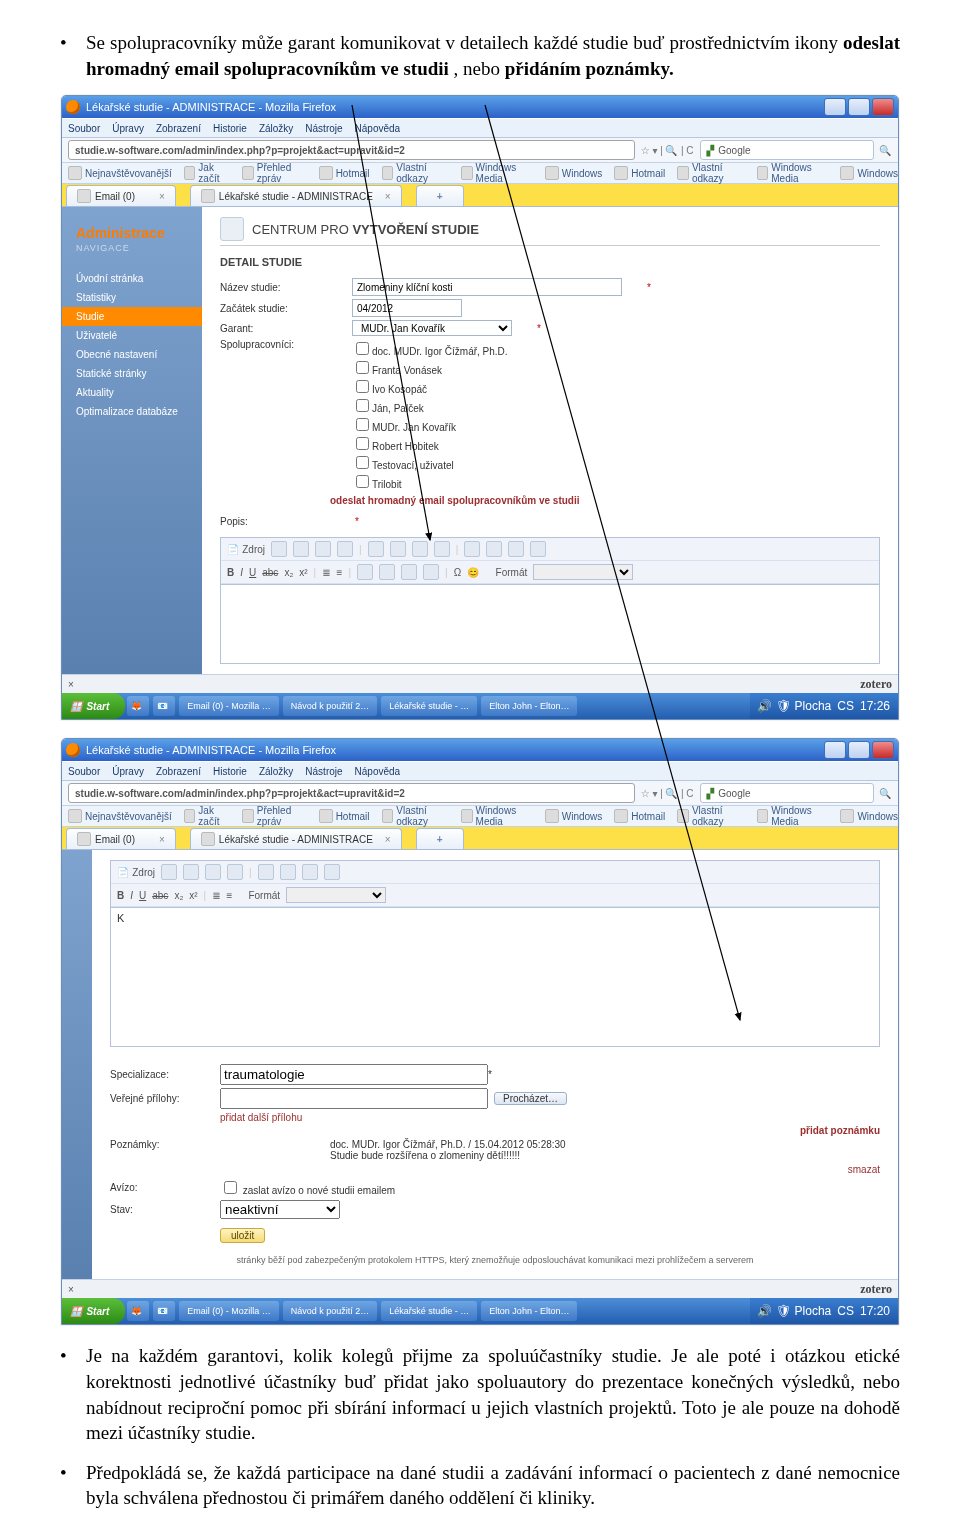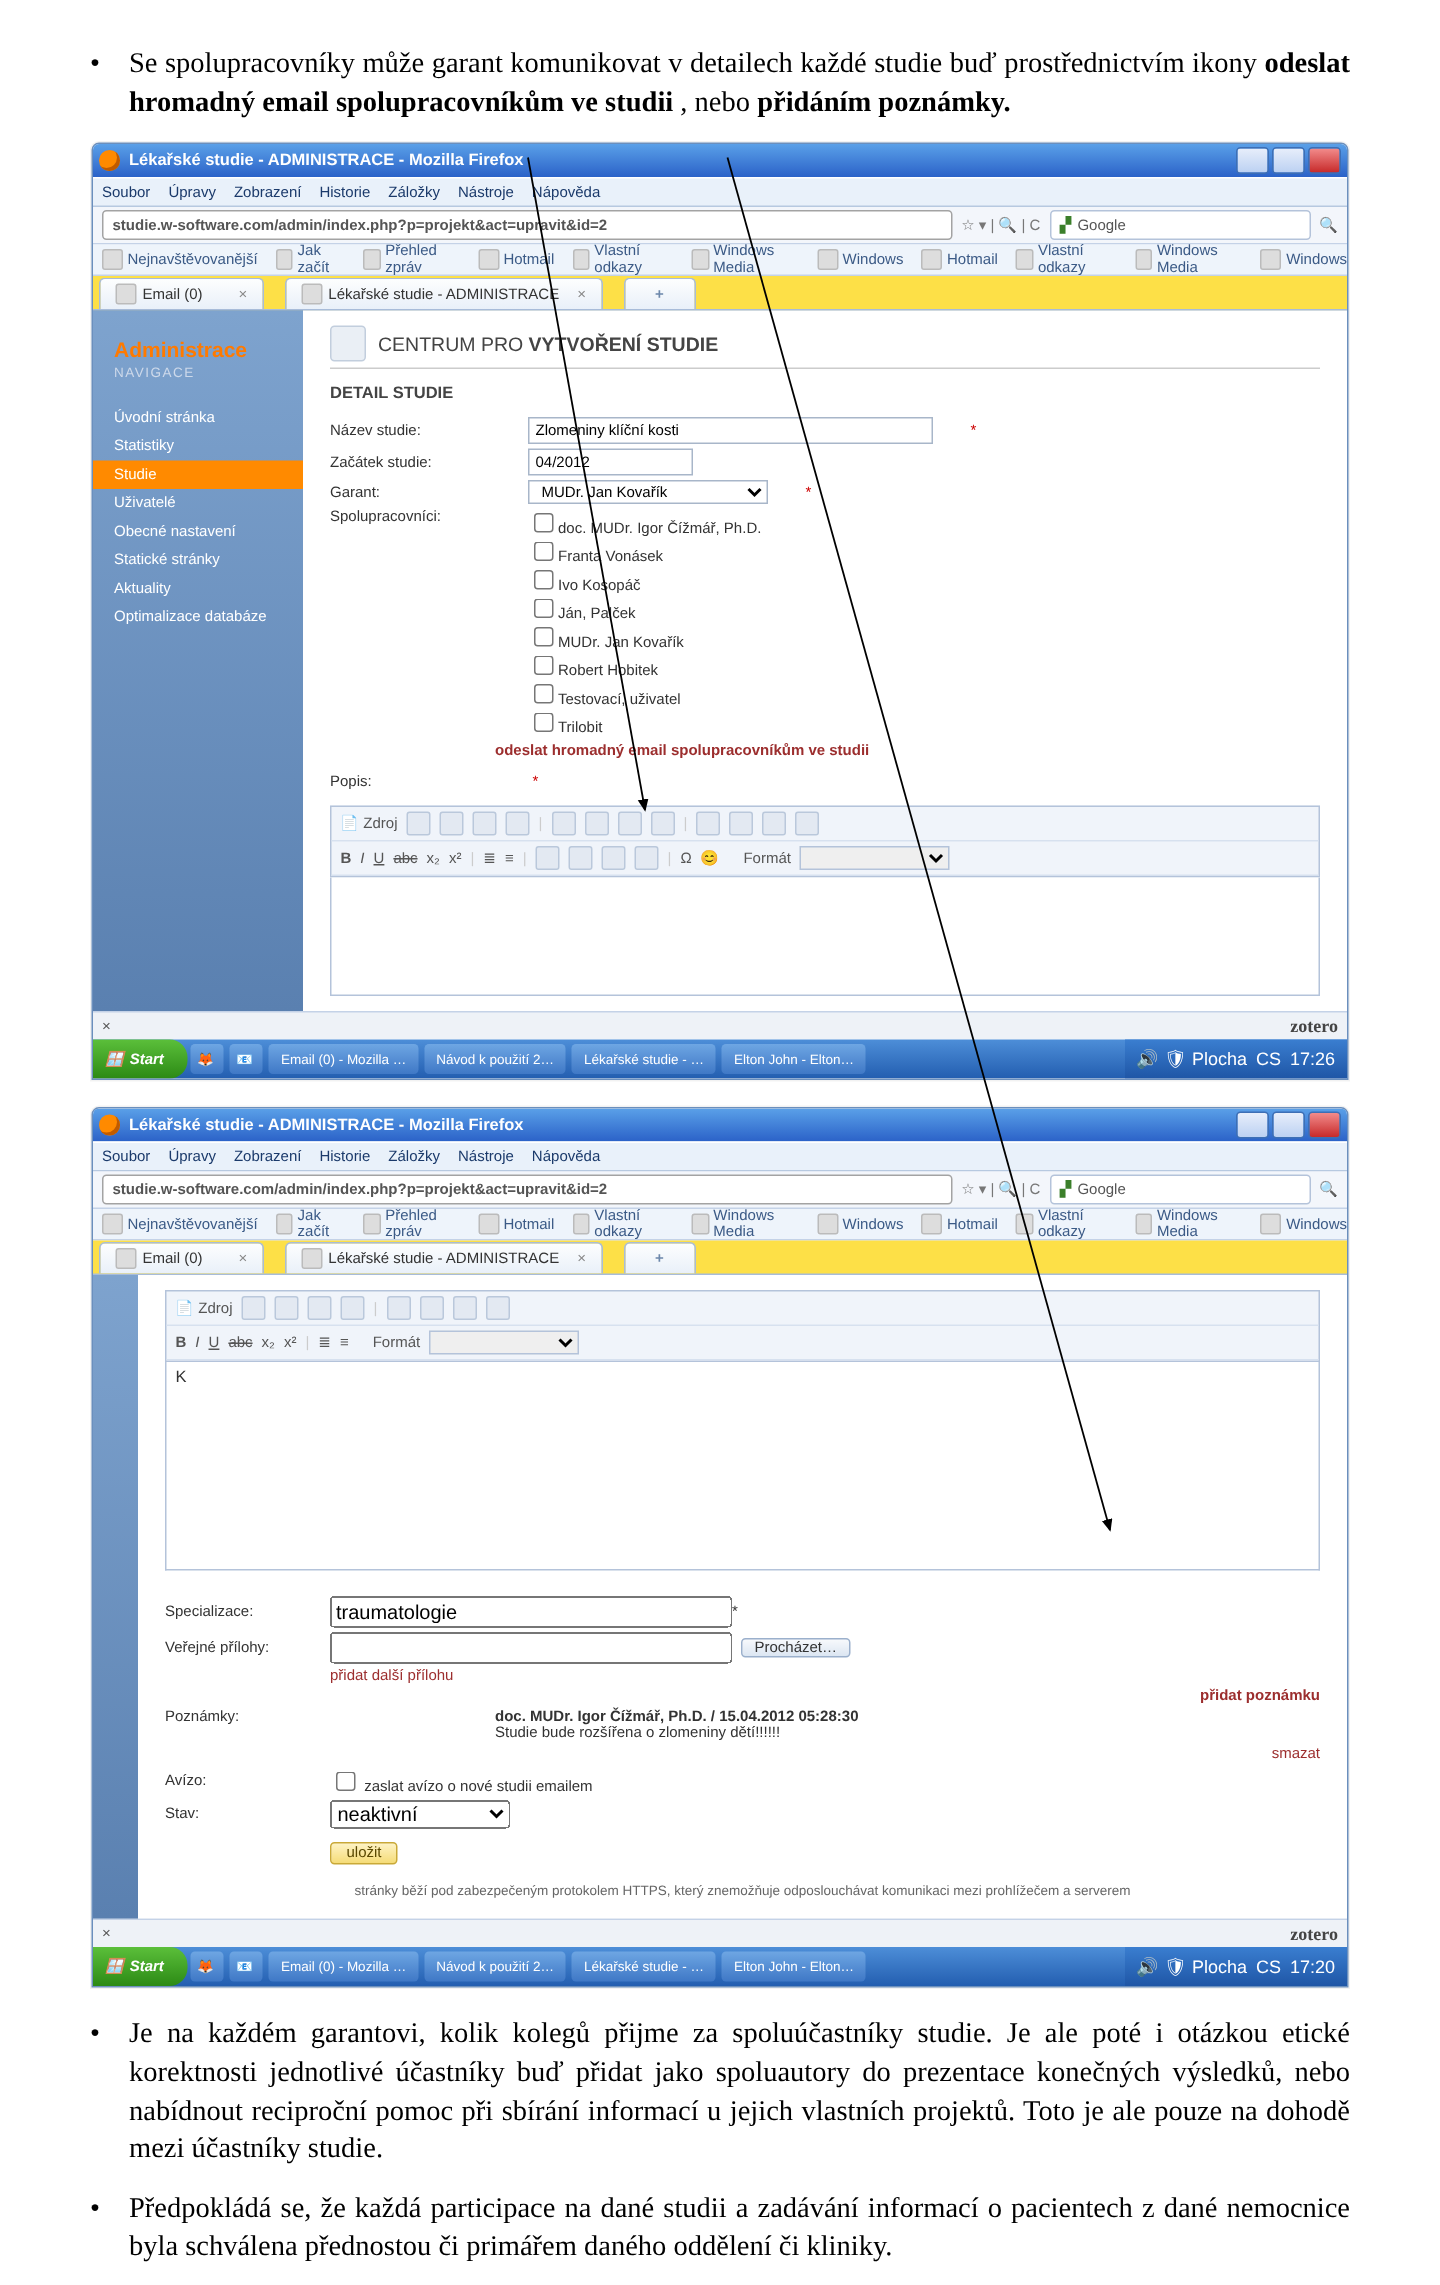--- a/index.html
+++ b/index.html
@@ -3,21 +3,21 @@
 <meta charset="utf-8">
 <style>
   html,body{margin:0;padding:0;background:#fff;font-family:"Times New Roman",serif;}
   .page{width:960px;margin:0 auto;position:relative;background:#fff;padding:30px 60px 40px 60px;box-sizing:border-box;}
   .bullet-para{font-size:19px;line-height:1.35;text-align:justify;margin:0 0 14px 0;display:flex;}
   .bullet-dot{width:26px;flex:0 0 26px;font-size:19px;}
   .bullet-body{flex:1;}
   .bold{font-weight:bold;}
   .svg-wrap{position:absolute;left:0;top:0;pointer-events:none;}
   .screenshot{width:836px;margin:0 auto 18px auto;font-family:Tahoma,Arial,sans-serif;font-size:10px;color:#000;background:#fff;border:1px solid #6b8fbd;border-radius:5px 5px 0 0;overflow:hidden;box-shadow:0 0 0 1px rgba(0,0,0,.05);}
-  .ss-titlebar{height:22px;background:linear-gradient(#5aa0e8,#2b62c8);display:flex;align-items:center;padding:0 4px;color:#fff;font-weight:bold;font-size:11px;}
+  .ss-titlebar{height:22px;background:linear-gradient(#5aa0e8,#2b62c8);display:flex;align-items:center;padding:0 4px;color:#fff;font-weight:normal;font-size:11px;}
   .ss-titlebar .ff-icon{width:14px;height:14px;background:#ff8a00;border-radius:50%;margin-right:6px;box-shadow:inset -2px -2px 0 #c05b00;}
   .ss-titlebar .spacer{flex:1;}
   .win-btn{width:20px;height:16px;background:linear-gradient(#e7eefb,#bcd1f2);border:1px solid #3d6fb5;margin-left:2px;border-radius:3px;}
   .win-btn.close{background:linear-gradient(#f28b8b,#c72a2a);}
   .ss-menubar{height:18px;background:#e9f1fa;border-top:1px solid #fff;border-bottom:1px solid #b7c9e0;display:flex;align-items:center;padding-left:6px;gap:12px;color:#1b3a6b;font-size:10px;}
   .ss-addr{height:24px;background:#f3f6fb;border-bottom:1px solid #c4d2e7;display:flex;align-items:center;padding:0 6px;gap:6px;}
   .addr-input{flex:1;height:18px;border:1px solid #a3a3a3;border-radius:3px;background:#fff;padding:0 6px;display:flex;align-items:center;color:#555;font-size:10px;font-weight:bold;}
   .addr-search{width:160px;height:18px;border:1px solid #b4c3da;border-radius:3px;background:#fff;padding:0 6px;display:flex;align-items:center;color:#555;font-size:10px;}
   .ss-bookmarks{height:20px;background:#eef4fb;border-bottom:1px solid #c4d2e7;display:flex;align-items:center;padding-left:6px;gap:12px;color:#3b5a86;font-size:10px;}
   .bk-item{display:flex;align-items:center;gap:3px;}
@@ -51,21 +51,21 @@
   .bottom-x{height:18px;background:#eef2f7;border-top:1px solid #c4d2e7;display:flex;align-items:center;padding:0 6px;color:#555;font-size:10px;}
   .bottom-x .zot{margin-left:auto;font-family:Georgia,serif;font-size:12px;color:#444;font-weight:bold;}
   .taskbar{height:26px;background:linear-gradient(#4d8ed8,#235eb0);display:flex;align-items:center;color:#fff;font-size:10px;font-weight:bold;}
   .taskbar .start{background:linear-gradient(#5bbf3a,#2c8a15);height:26px;display:flex;align-items:center;padding:0 16px 0 8px;border-radius:0 12px 12px 0;font-style:italic;font-weight:bold;}
   .taskbar .titem{background:linear-gradient(#6ea6e3,#3f78c6);height:20px;margin:0 2px;padding:0 8px;display:flex;align-items:center;border-radius:3px;font-weight:normal;font-size:9px;}
   .taskbar .tray{margin-left:auto;background:linear-gradient(#3a7ed0,#1f56a6);height:26px;display:flex;align-items:center;padding:0 8px;gap:6px;font-size:12px;font-weight:normal;}
   .spec-row{display:flex;align-items:center;margin:3px 0;font-size:10px;color:#333;}
   .spec-row .lbl{width:110px;}
   .red-link{color:#9c2e2e;font-size:10px;cursor:pointer;}
   .note-box{margin-left:110px;font-size:10px;}
-  .note-box b{font-weight:bold;}
+  .note-box b{font-weight:normal;}
   .ulozit{display:inline-block;background:linear-gradient(#fef3c4,#f5dc78);border:1px solid #c9a938;border-radius:3px;padding:1px 10px;font-size:10px;color:#5a4800;margin-left:110px;margin-top:6px;}
   .footer-note{text-align:center;font-size:9px;color:#666;margin:12px 0 4px 0;}
   .prochazet{display:inline-block;background:linear-gradient(#f7f9fc,#dce6f2);border:1px solid #9bb0cc;border-radius:3px;padding:0 8px;font-size:10px;margin-left:6px;}
   .addnote{color:#9c2e2e;font-weight:bold;font-size:10px;text-align:right;margin-top:2px;}
 </style>
 </head>
 <body>
 
 <div class="page" id="page-root">
 

